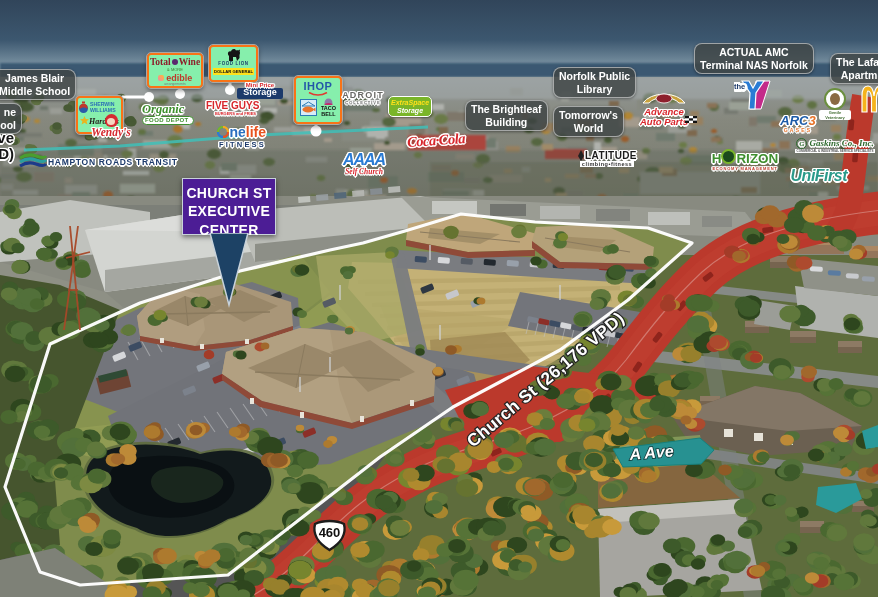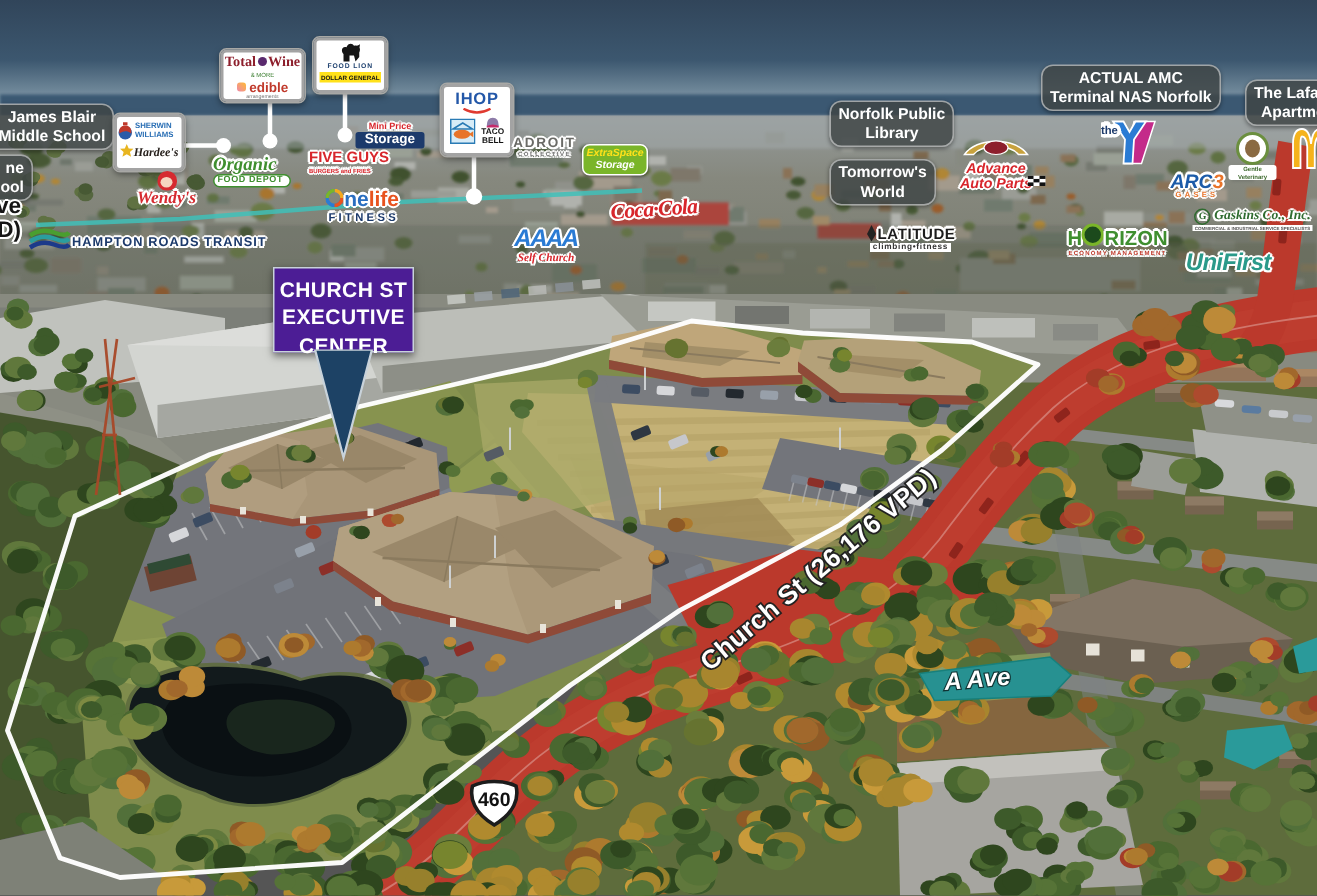--- a/index.html
+++ b/index.html
@@ -1,19 +1,19 @@
 <!DOCTYPE html>
 <html><head>
 <meta charset="utf-8">
 <style>
 html,body{margin:0;padding:0;background:#555;}
 #scene{position:relative;width:878px;height:597px;overflow:hidden;font-family:"Liberation Sans",sans-serif;}
 #bg{position:absolute;left:0;top:0;}
 .pill{position:absolute;background:rgba(62,68,68,0.83);border:1.5px solid rgba(255,255,255,0.5);border-radius:8px;color:#fff;font-weight:700;font-size:10.5px;line-height:1.24;text-align:center;padding:1.5px 5px;box-shadow:0 1px 3px rgba(0,0,0,0.4);white-space:nowrap;}
-.card{position:absolute;background:#ffffff;border:2px solid #a3a3a3;outline:1.5px solid #a8a8a5;border-radius:4px;box-shadow:0 2px 5px rgba(0,0,0,0.5);}
+.card{position:absolute;background:#86efac;border:2px solid #f97316;outline:1.5px solid #a8a8a5;border-radius:4px;box-shadow:0 2px 5px rgba(0,0,0,0.5);margin-top:20px;}
 .olab{position:absolute;font-weight:700;text-shadow:-1px -1px 0 #fff,1px -1px 0 #fff,-1px 1px 0 #fff,1px 1px 0 #fff,0 -1.5px 0 #fff,0 1.5px 0 #fff,-1.5px 0 0 #fff,1.5px 0 0 #fff;}
 </style>
 </head>
 <body>
 <div id="scene">
 <svg id="bg" width="878" height="597" viewBox="0 0 878 597">
 <defs>
 <linearGradient id="sky" x1="0" y1="0" x2="0" y2="1">
  <stop offset="0" stop-color="#31455a"></stop>
  <stop offset="0.5" stop-color="#3c576f"></stop>
@@ -1955,20 +1955,21 @@
 </svg>
 
 <div class="pill" style="left:-7px;top:69px;">James Blair<br>Middle School</div>
 
 <div class="pill" style="left:-58px;top:103px;width:68px;text-align:right;">ne<br>ool</div>
 
 <div class="olab" style="left:-44px;top:130px;width:58px;text-align:right;font-size:15px;color:#151515;line-height:1.08;">ve<br>D)</div>
 
 <div class="pill" style="left:553px;top:67px;">Norfolk Public<br>Library</div>
 
+<div class="pill" style="left:465px;top:100px;">The Brightleaf<br>Building</div>
 
 <div class="pill" style="left:553px;top:106px;">Tomorrow's<br>World</div>
 
 <div class="pill" style="left:694px;top:43px;">ACTUAL AMC<br>Terminal NAS Norfolk</div>
 
 <div class="pill" style="left:830px;top:53px;">The Lafayette<br>Apartments</div>
 
 <div class="card" style="left:147px;top:33px;width:52px;height:31px;text-align:center;overflow:hidden;">
 <div style="font-size:9.5px;font-weight:700;color:#8d1f2c;line-height:1;margin-top:3px;font-family:'Liberation Serif',serif;">Total<span style="display:inline-block;width:6px;height:6px;background:#5a2a6e;border-radius:50%;margin:0 1px;"></span>Wine</div>
 <div style="font-size:4px;color:#3a7d2f;line-height:1.2;">&amp; MORE</div>
@@ -2022,21 +2023,21 @@
         <div style="position:absolute;left:2.5px;top:4px;width:8px;height:7px;background:#f5d5c0;border-radius:50%;"></div>
       </div>
 <div style="font-size:11.5px;font-style:italic;font-weight:700;margin-top:-1px;font-family:'Liberation Serif',serif;">Wendy's</div>
 </div>
 
 <div class="olab" style="left:142px;top:103px;width:52px;color:#3f8f2f;">
 <div style="font-size:12.5px;font-style:italic;font-weight:700;line-height:1;font-family:'Liberation Serif',serif;">Organic</div>
 <div style="font-size:6px;font-weight:700;border:1.5px solid #3f8f2f;border-radius:8px;padding:0.5px 2px;background:#fff;text-shadow:none;letter-spacing:0.4px;">FOOD DEPOT</div>
 </div>
 
-<div class="olab" style="left:206px;top:100px;width:50px;text-align:left;color:#d8262c;">
+<div class="olab" style="left:206px;top:100px;width:50px;text-align:right;color:#d8262c;">
 <div style="font-size:10px;font-weight:700;letter-spacing:0px;line-height:1.1;white-space:nowrap;">FIVE GUYS</div>
 <div style="font-size:4px;">BURGERS and FRIES</div>
 </div>
 
 <div class="olab" style="left:237px;top:82px;width:46px;text-align:center;">
 <div style="font-size:6px;font-weight:700;color:#d8262c;line-height:1;">Mini Price</div>
 <div style="font-size:9px;font-weight:700;color:#fff;background:#1c3a6b;border-radius:2px;padding:0 2px 1px;text-shadow:none;line-height:1.1;">Storage</div>
 </div>
 
 <div class="olab" style="left:202px;top:125px;width:64px;text-align:right;">

